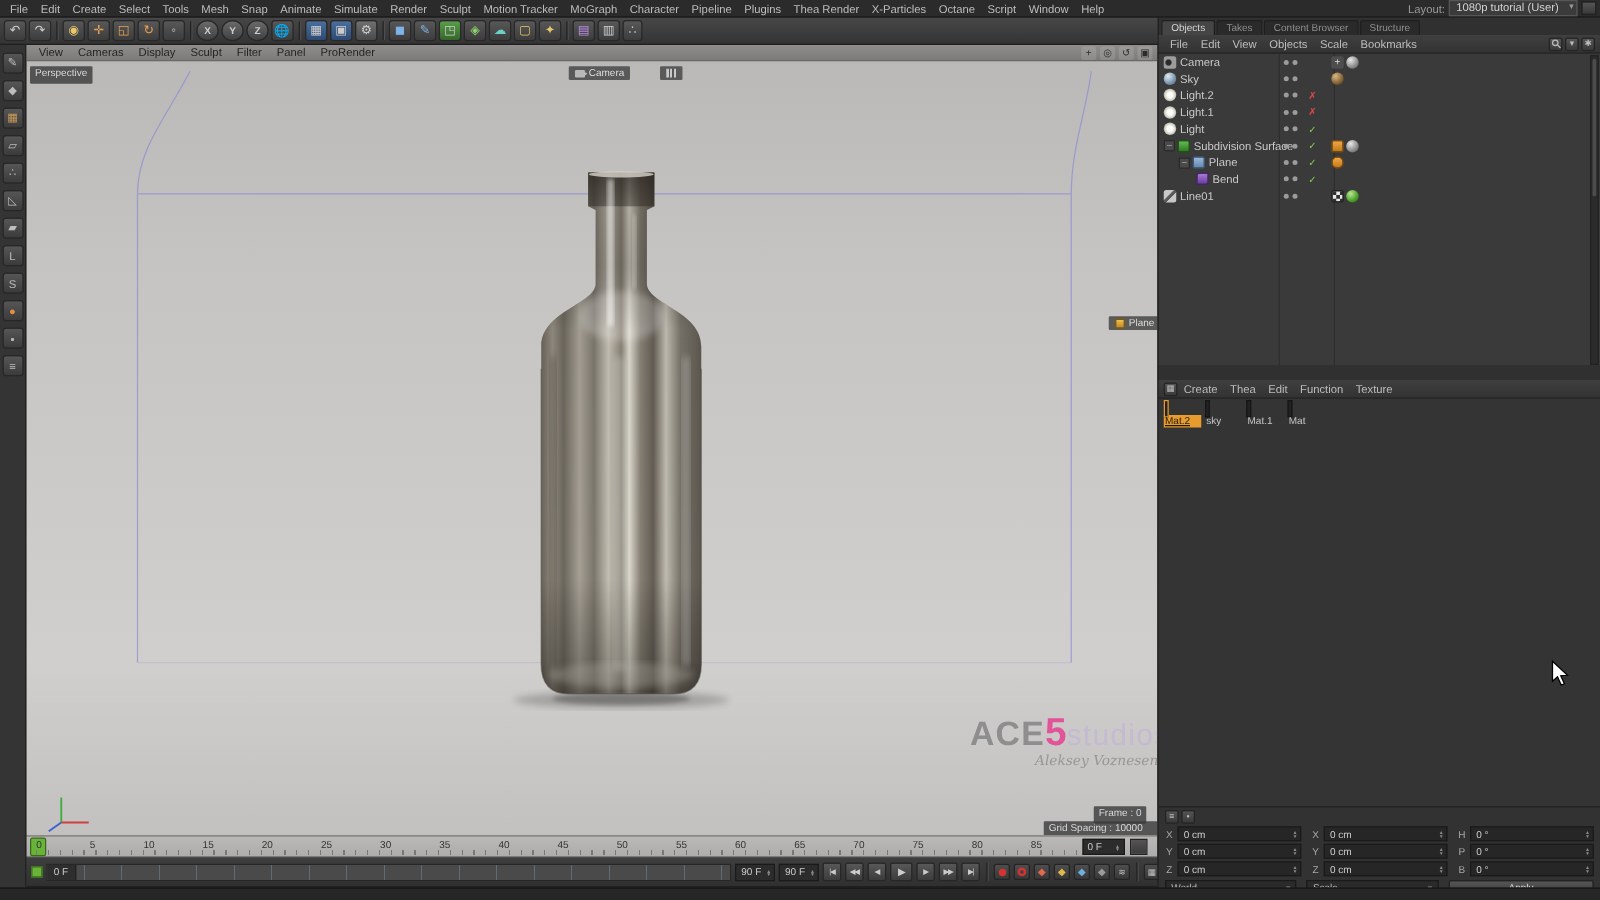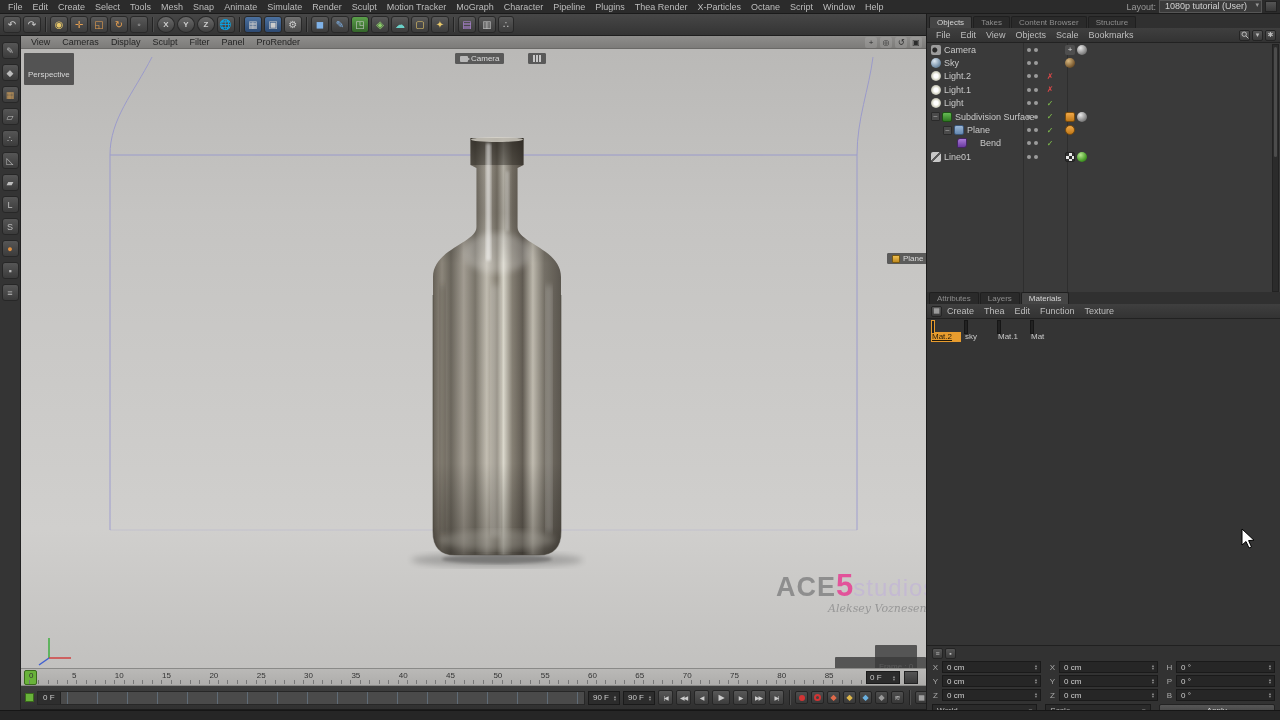--- a/index.html
+++ b/index.html
@@ -34,21 +34,21 @@
   .viewport{position:absolute;left:21px;top:36px;width:905px;height:632px;background:linear-gradient(180deg,#b9b8b6 0%,#c5c4c2 28%,#cbcac8 55%,#d0cfcd 78%,#c2c1bf 100%);overflow:hidden;z-index:10;}
   .vp-menu{height:13px;background:linear-gradient(#8f8e8c,#7c7b79);border-bottom:1px solid #6a6967;display:flex;align-items:center;padding:0 4px;}
   .vp-menu .mi{padding:0 6px;font-size:9px;color:#242424;}
   .vp-nav{margin-left:auto;display:flex;gap:3px;}
   .vpn{width:12px;height:11px;display:flex;align-items:center;justify-content:center;font-size:8px;color:#2c2c2c;background:rgba(255,255,255,.12);border-radius:2px;}
   .hudchip{position:absolute;background:rgba(72,72,72,.85);border:1px solid #5a5a5a;color:#dcdcdc;font-size:8px;padding:0 4px;height:11px;display:flex;align-items:center;gap:3px;border-radius:1px;}
   .cicon{width:8px;height:6px;background:#b8b8b8;border-radius:1px;position:relative;}
   .cicon::after{content:"";position:absolute;right:-2px;top:1px;border-left:3px solid #b8b8b8;border-top:2px solid transparent;border-bottom:2px solid transparent;}
   .filmicon{width:8px;height:7px;background:repeating-linear-gradient(90deg,#c8c8c8 0 2px,#555 2px 3px);}
   .tagicon-y{width:8px;height:8px;background:linear-gradient(#f0c050,#c08a20);border:1px solid #7a5a10;border-radius:1px;}
-  .darkchip{position:absolute;background:rgba(58,58,58,.8);color:#d8d8d8;font-size:8px;padding:16px 4px;height:29px;line-height:11px;border-radius:1px;}
+  .darkchip{position:absolute;background:rgba(58,58,58,.8);color:#d8d8d8;font-size:8px;padding:0 4px;height:14px;line-height:11px;border-radius:1px;}
   .wire{position:absolute;left:0;top:13px;pointer-events:none;}
   .bottle{position:absolute;left:386px;top:99px;}
   .gizmo{position:absolute;left:14px;top:596px;}
   .watermark{position:absolute;left:755px;top:534px;line-height:1;white-space:nowrap;}
   .wm-ace{font-size:27px;font-weight:bold;color:#8e8e8e;letter-spacing:1px;}
   .wm-5{font-size:31px;font-weight:bold;color:#e2539a;}
   .wm-st{font-size:24px;color:#c4bad2;letter-spacing:1px;}
   .wm-sig{font-family:"DejaVu Serif",serif;font-style:italic;font-size:11px;color:#979797;margin:2px 0 0 52px;}
 
   
@@ -529,21 +529,21 @@
             <i></i>
             <i></i>
           </span>
           <span class="state yes">✓</span>
         <span class="tags">
             <span class="tag tg-orange" style="border-radius:50%;"></span>
           </span>
         </span>
     </div>
 
-    <div class="om-row" style="padding-left:30px;gap:10px;">
+    <div class="om-row" style="padding-left:30px;">
       <span class="oicon oi-bend"></span>
       <span>Bend</span>
       <span class="om-cols">
           <span class="dots">
             <i></i>
             <i></i>
           </span>
           <span class="state yes">✓</span>
         </span>
     </div>
@@ -561,25 +561,20 @@
             <span class="tag tg-checker"></span>
             <span class="tag tg-green"></span>
           </span>
         </span>
     </div>
   </div>
   <div class="om-scroll">
       <i></i>
     </div>
 
-  <div class="mat-tabs">
-      <span class="tab">Attributes</span>
-      <span class="tab">Layers</span>
-      <span class="tab">Materials</span>
-    </div>
 
   <div class="matmenu">
     <span class="mini">▦</span>
     <div style="display:flex;">
         <span class="mi">Create</span>
         <span class="mi">Thea</span>
         <span class="mi">Edit</span>
         <span class="mi">Function</span>
         <span class="mi">Texture</span>
       </div>

